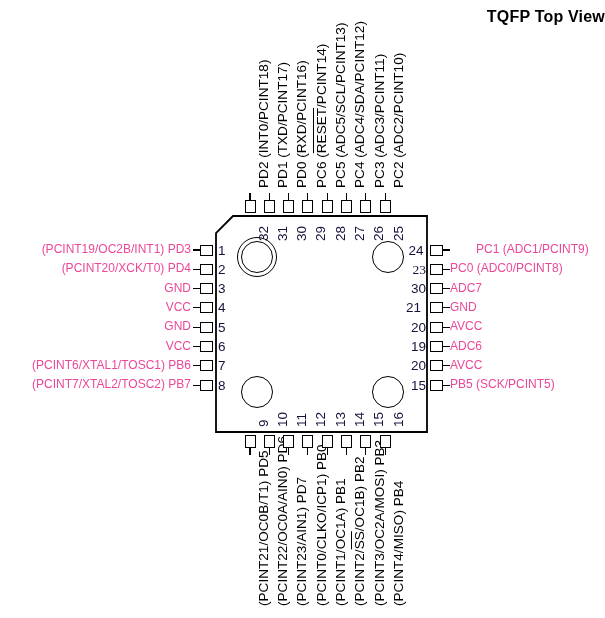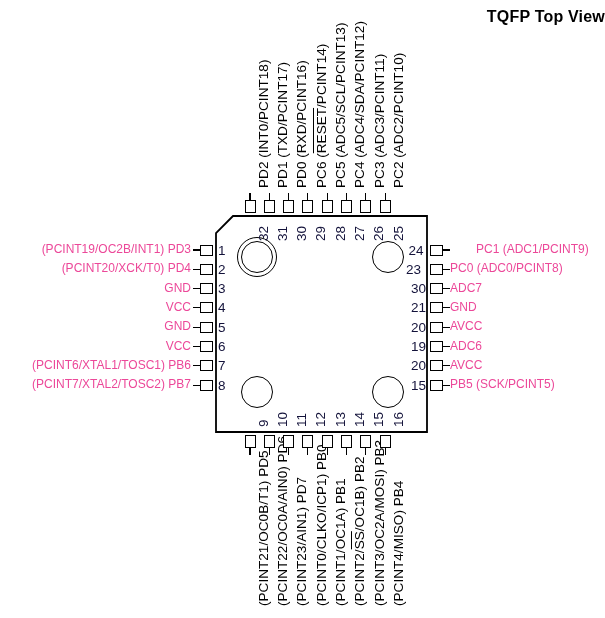--- a/index.html
+++ b/index.html
@@ -120,29 +120,29 @@
       <div class="pad pad-h" style="left: 200px; top: 379.6px;"></div>
       <div class="stem stem-h" style="left: 193px; top: 384.5px; width: 7px;"></div>
       <div class="pinnum pinnum-l" style="left: 218px; top: 378.6px; text-align: left;">8</div>
       <div class="lbl lbl-left" style="right: 414px; top: 378.1px;">(PCINT7/XTAL2/TOSC2) PB7</div>
       <div class="pad pad-h" style="left: 430px; top: 244.5px;"></div>
       <div class="stem stem-h" style="left: 443px; top: 249.4px; width: 7px;"></div>
       <div class="pinnum pinnum-r" style="left: 406px; top: 243.5px; text-align: center;">24</div>
       <div class="lbl lbl-right" style="left: 438px; top: 243px; margin-left: 38px;">PC1 (ADC1/PCINT9)</div>
       <div class="pad pad-h" style="left: 430px; top: 263.8px;"></div>
       <div class="stem stem-h" style="left: 443px; top: 268.7px; width: 7px;"></div>
-      <div class="pinnum pinnum-r" style="left: 406px; top: 262.8px; ">23</div>
+      <div class="pinnum pinnum-r" style="left: 406px; top: 262.8px; text-align: right; font-family: Liberation Serif, serif;">23</div>
       <div class="lbl lbl-right" style="left: 450px; top: 262.3px;">PC0 (ADC0/PCINT8)</div>
       <div class="pad pad-h" style="left: 430px; top: 283.1px;"></div>
       <div class="stem stem-h" style="left: 443px; top: 288px; width: 7px;"></div>
       <div class="pinnum pinnum-r" style="left: 406px; top: 282.1px; text-align: right;">30</div>
       <div class="lbl lbl-right" style="left: 450px; top: 281.6px;">ADC7</div>
       <div class="pad pad-h" style="left: 430px; top: 302.4px;"></div>
       <div class="stem stem-h" style="left: 443px; top: 307.3px; width: 7px;"></div>
-      <div class="pinnum pinnum-r" style="left: 406px; top: 301.4px; text-align: right;">21</div>
+      <div class="pinnum pinnum-r" style="left: 406px; top: 301.4px; ">21</div>
       <div class="lbl lbl-right" style="left: 450px; top: 300.9px;">GND</div>
       <div class="pad pad-h" style="left: 430px; top: 321.7px;"></div>
       <div class="stem stem-h" style="left: 443px; top: 326.6px; width: 7px;"></div>
       <div class="pinnum pinnum-r" style="left: 406px; top: 320.7px; text-align: right;">20</div>
       <div class="lbl lbl-right" style="left: 450px; top: 320.2px;">AVCC</div>
       <div class="pad pad-h" style="left: 430px; top: 341px;"></div>
       <div class="stem stem-h" style="left: 443px; top: 345.9px; width: 7px;"></div>
       <div class="pinnum pinnum-r" style="left: 406px; top: 340px; text-align: right;">19</div>
       <div class="lbl lbl-right" style="left: 450px; top: 339.5px;">ADC6</div>
       <div class="pad pad-h" style="left: 430px; top: 360.3px;"></div>

